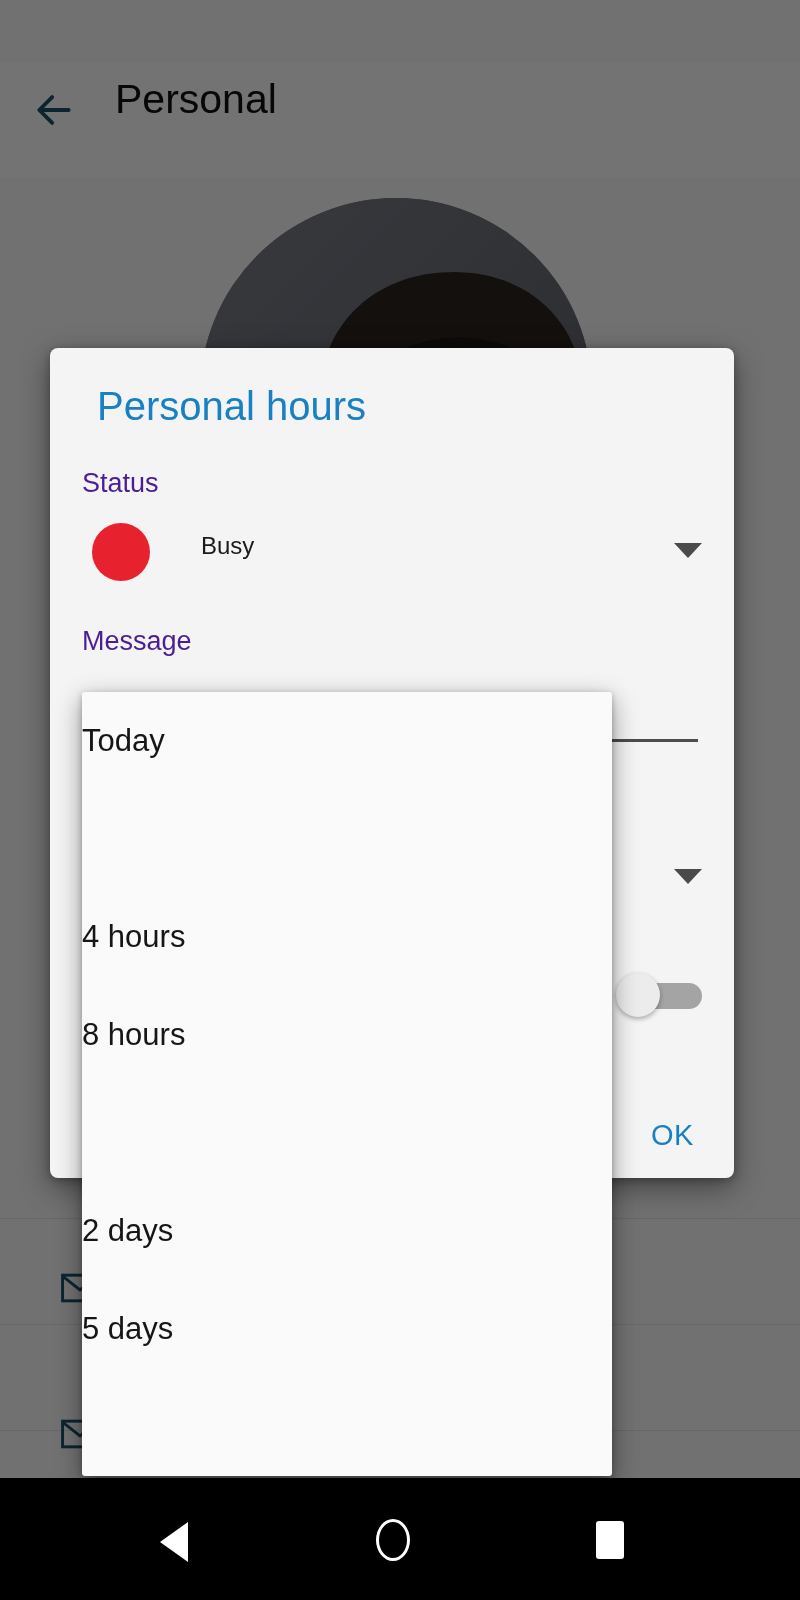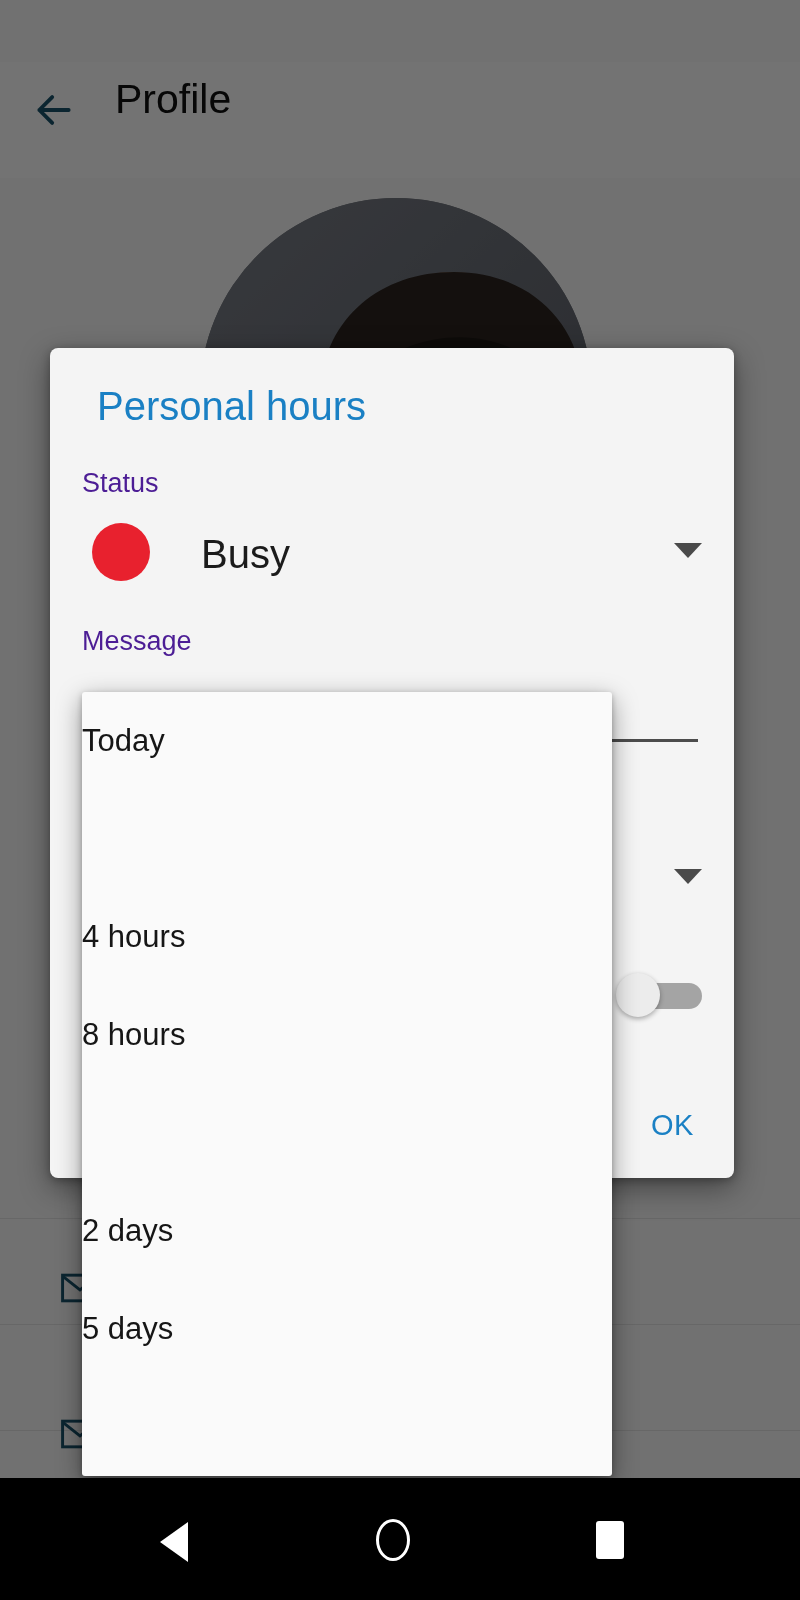--- a/index.html
+++ b/index.html
@@ -166,21 +166,21 @@
     top: 13px;
     width: 58px;
     height: 58px;
     border-radius: 50%;
     background: #e8212e;
   }
   #status-value {
     position: absolute;
     left: 119px;
     top: 22px;
-    font-size: 40px;
+    font-size: 24px;
     color: #1b1b1b;
   }
   .caret {
     position: absolute;
     width: 0; height: 0;
     border-left: 14px solid transparent;
     border-right: 14px solid transparent;
     border-top: 15px solid #4a4a4a;
   }
   #status-caret { left: 592px; top: 33px; }
@@ -262,21 +262,21 @@
     height: 44px;
     margin-top: -3px;
     border-radius: 50%;
     background: #ececec;
     box-shadow: 0 2px 5px rgba(0,0,0,0.32);
   }
 
   #dialog-buttons {
     position: absolute;
     right: 18px;
-    bottom: 26px;
+    bottom: 16px;
     display: flex;
     gap: 12px;
     align-items: center;
     justify-content: flex-end;
   }
   .dlg-btn {
     font-size: 29px;
     color: #1a80c4;
     padding: 10px 22px;
     background: transparent;
@@ -356,21 +356,21 @@
 
   <div id="bg-app">
 
 
     <div id="appbar">
       <div id="back-arrow">
         <svg width="44" height="44" viewBox="0 0 24 24">
           <path fill="none" stroke="#19536b" stroke-width="2.1" stroke-linecap="round" stroke-linejoin="round" d="M20 12H4m0 0 7-7m-7 7 7 7"></path>
         </svg>
       </div>
-      <div id="appbar-title">Profile</div>
+      <div id="appbar-title">Personal</div>
     </div>
 
     <div id="avatar-wrap">
       <div id="avatar">
         <svg width="392" height="392" viewBox="0 0 392 392">
           <defs>
             <linearGradient id="bgrad" x1="0" y1="0" x2="1" y2="1">
               <stop offset="0" stop-color="#7c8089"></stop>
               <stop offset="1" stop-color="#5c6068"></stop>
             </linearGradient>

